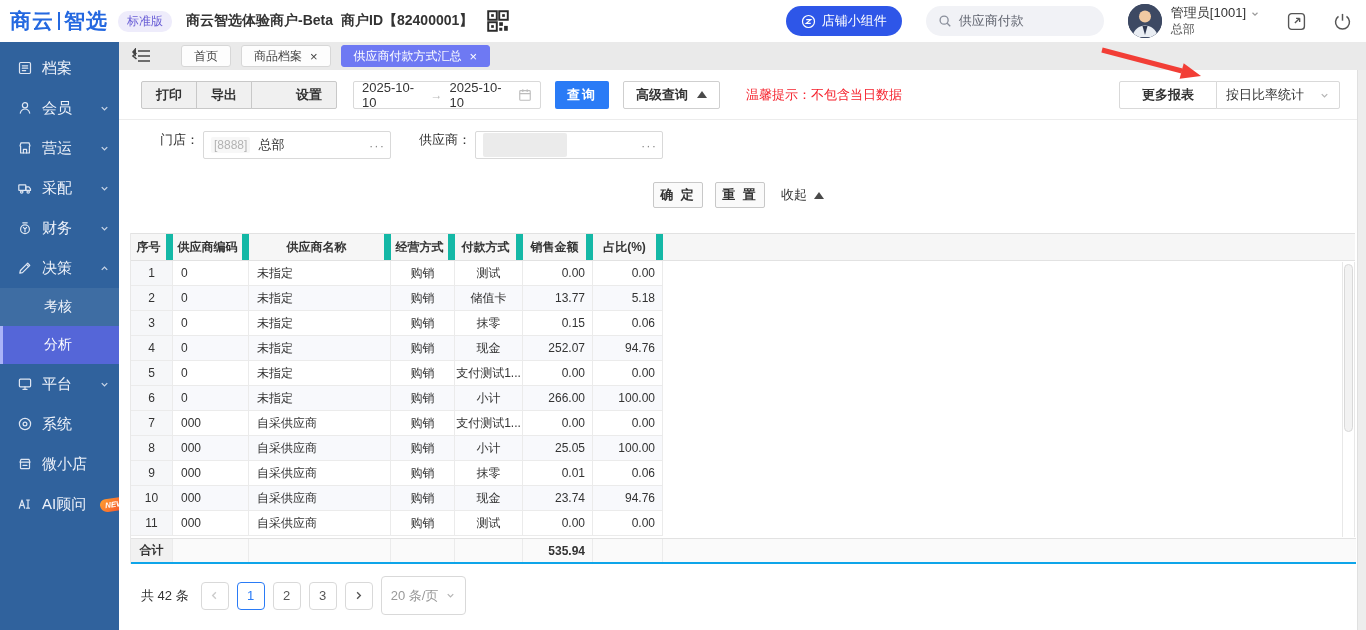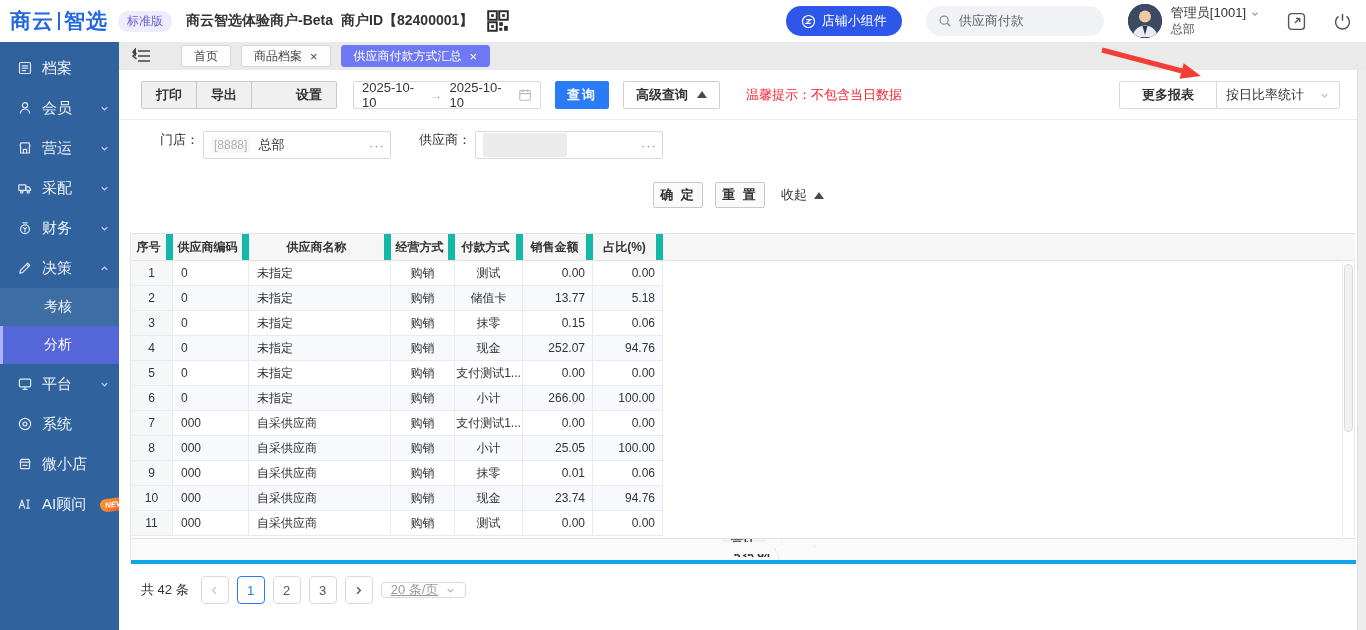--- a/index.html
+++ b/index.html
@@ -95,33 +95,33 @@
   .td.c0 { background:#f6f7f9; }
   .c1 { width:76px; } .td.c1 { padding-left:8px; }
   .c2 { width:142px; } .td.c2 { padding-left:8px; }
   .c3 { width:64px; justify-content:center; }
   .c4 { width:68px; justify-content:center; }
   .c5 { width:70px; } .td.c5 { justify-content:flex-end; padding-right:7px; }
   .c6 { width:70px; } .td.c6 { justify-content:flex-end; padding-right:7px; }
   .th.cfill { flex:1; border-right:none; }
   .scroll-track { position:absolute; left:1211px; top:29px; width:13px; height:275px; background:#fff; border-left:1px solid #e8e8e8; border-right:1px solid #e8e8e8; }
   .scroll-thumb { position:absolute; left:1px; top:2px; width:9px; height:168px; background:#f2f2f2; border:1px solid #d9d9d9; border-radius:5px; cursor:grab; }
-  .total-row { display:flex; height:26px; width:1225px; background:#fafafa; margin-top:2px; border-top:1px solid #e2e2e2; border-bottom:4px solid #0ea5e9; align-items:center; color:#333;flex-direction:column; }
+  .total-row { display:flex; height:26px; width:1225px; background:#fafafa; margin-top:2px; border-top:1px solid #e2e2e2; border-bottom:2px solid #0ea5e9; align-items:center; color:#333; }
   .total-row .td { background:#fafafa; }
   .total-row .td.c0 { background:#f1f1f1; font-weight:bold; }
   .total-row .td.c5 { font-weight:bold; }
   .total-fill { flex:1; height:100%; background:#fafafa; }
 
   
   .pagination { margin:12px 0 0 22px; display:flex; align-items:center; gap:8px; font-size:13px; color:#333; }
   .pg-total { margin-right:4px; }
   .pg-btn { width:28px; height:28px; border:1px solid #d9d9d9; border-radius:4px; background:#fff; display:flex; align-items:center; justify-content:center; font-size:13px; color:#555; cursor:pointer; }
   .pg-btn.disabled { color:#ccc; cursor:default; }
   .pg-btn.current { border-color:#2a7bf6; color:#2a7bf6; }
-  .pg-size { height:16px; padding:0 9px; border:1px solid #d9d9d9; border-radius:4px; background:#fff; color:#999; display:flex; align-items:center; gap:7px; cursor:pointer;text-decoration:underline; }
+  .pg-size { height:39px; padding:0 9px; border:1px solid #d9d9d9; border-radius:4px; background:#fff; color:#999; display:flex; align-items:center; gap:7px; cursor:pointer; }
 
   .right-strip { position:absolute; right:0; top:70px; width:9px; height:560px; background:#ededed; border-left:1px solid #e0e0e0; }
   .arrow-overlay { position:absolute; left:0; top:0; width:1366px; height:630px; pointer-events:none; z-index:60; }
 </style>
 </head>
 <body>
 
 <div class="screen">
 
   <div class="topbar">

